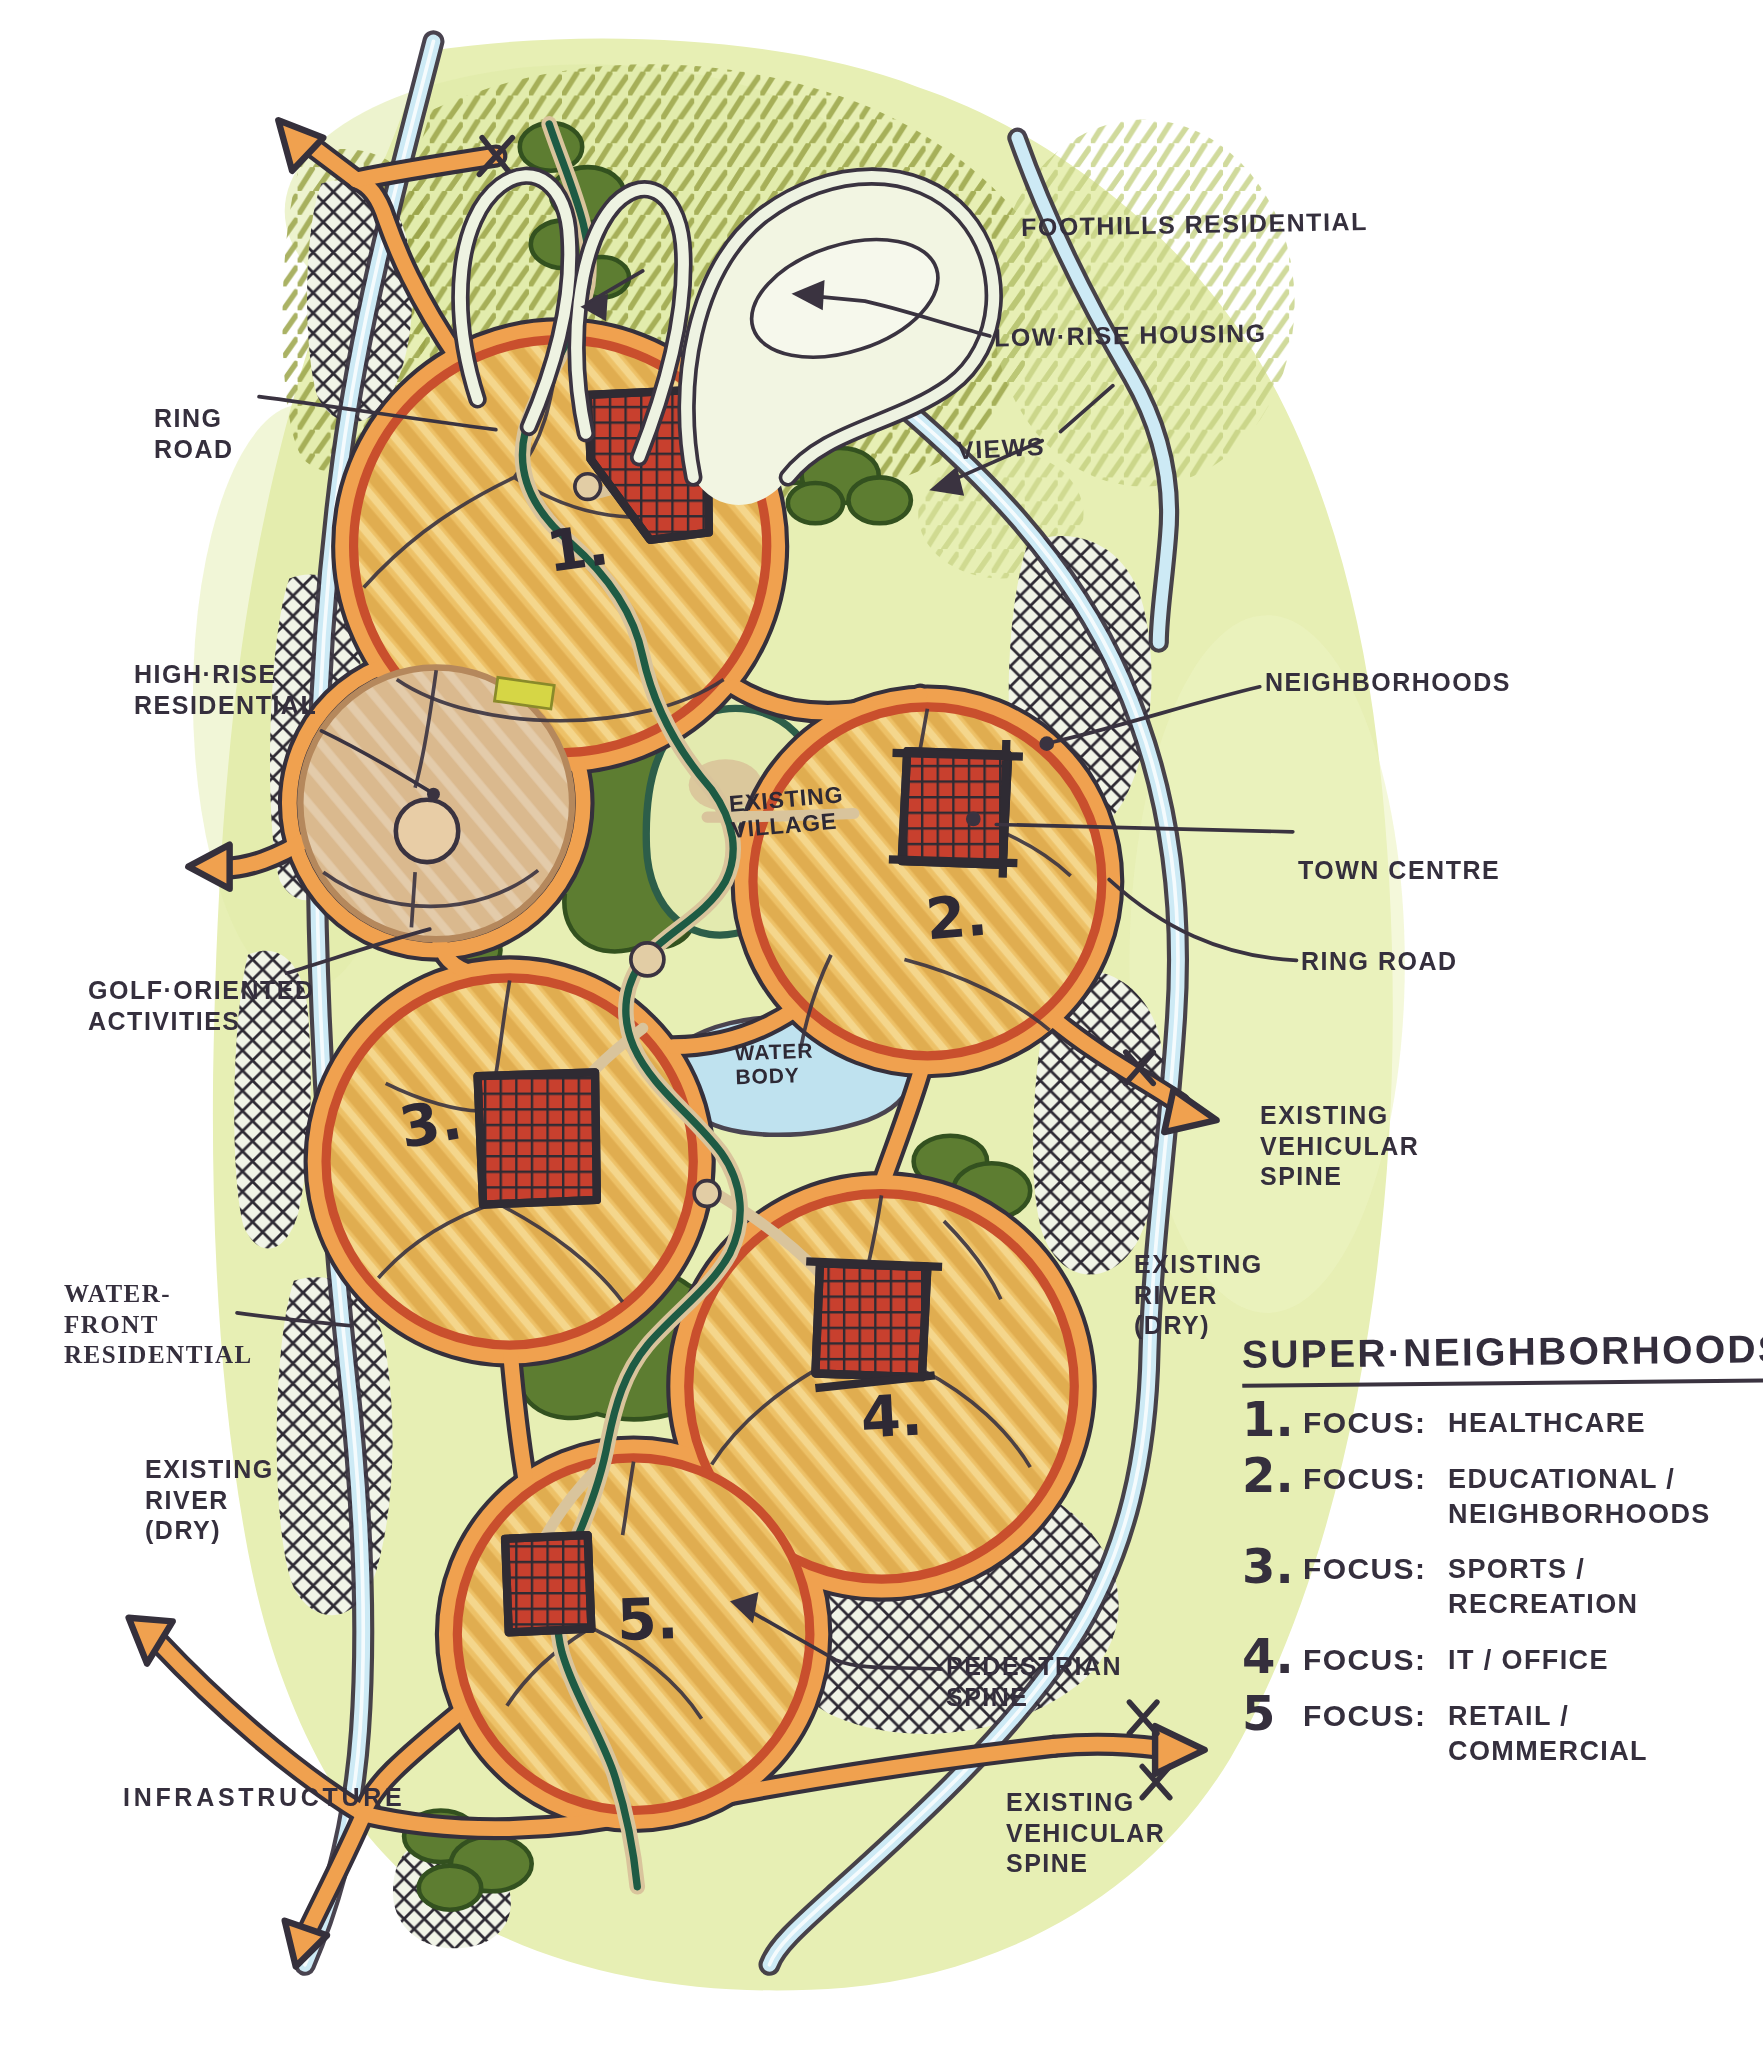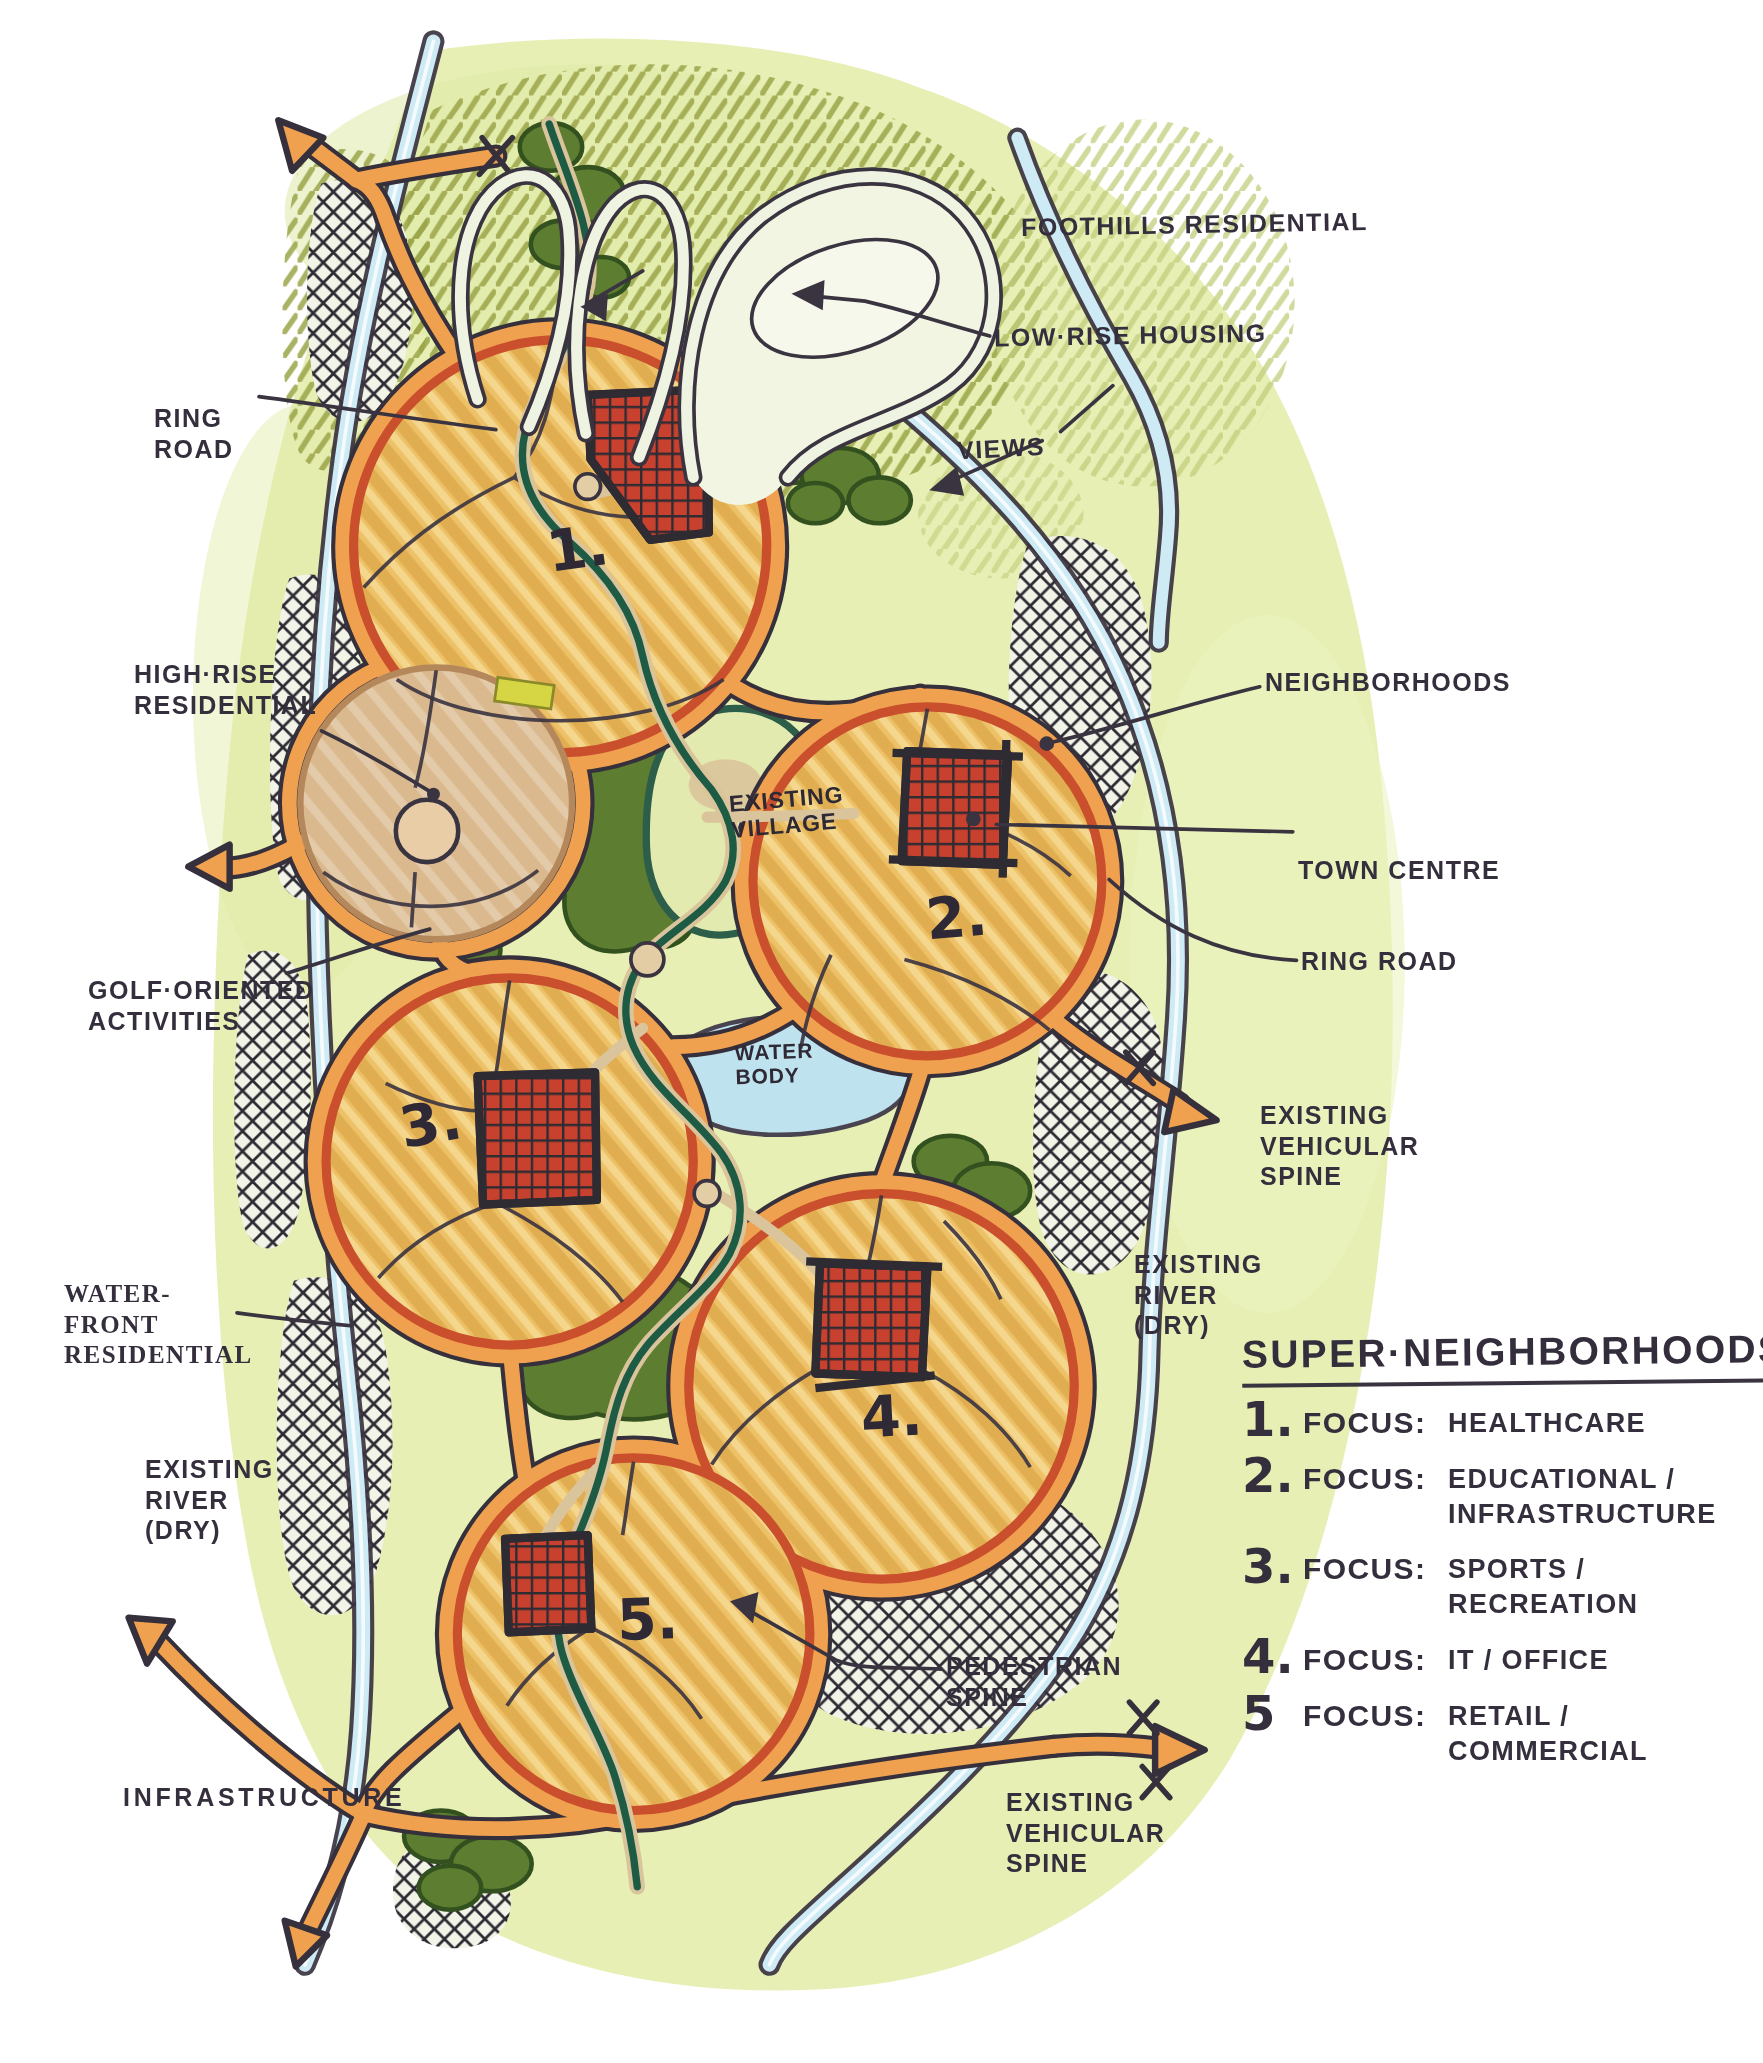--- a/index.html
+++ b/index.html
@@ -377,21 +377,21 @@
   <div class="legend-title">SUPER·NEIGHBORHOODS</div>
   <div class="legend-item">
     <span class="lnum">1.</span>
     <span class="lfocus">FOCUS:</span>
     <span class="lval">HEALTHCARE</span>
   </div>
   <div class="legend-item">
     <span class="lnum">2.</span>
     <span class="lfocus">FOCUS:</span>
     <span class="lval">EDUCATIONAL /
-INFRASTRUCTURE</span>
+NEIGHBORHOODS</span>
   </div>
   <div class="legend-item">
     <span class="lnum">3.</span>
     <span class="lfocus">FOCUS:</span>
     <span class="lval">SPORTS /
 RECREATION</span>
   </div>
   <div class="legend-item">
     <span class="lnum">4.</span>
     <span class="lfocus">FOCUS:</span>

